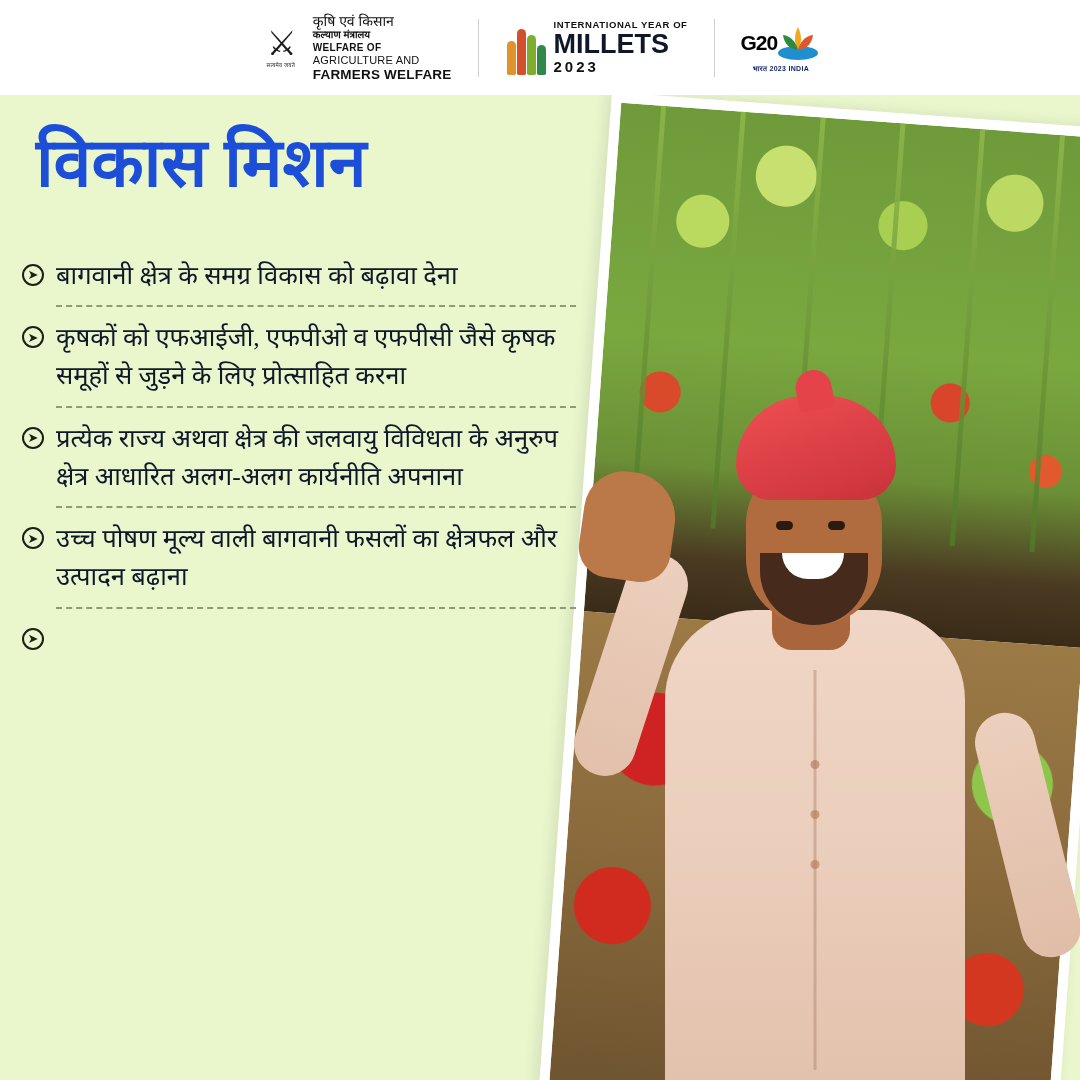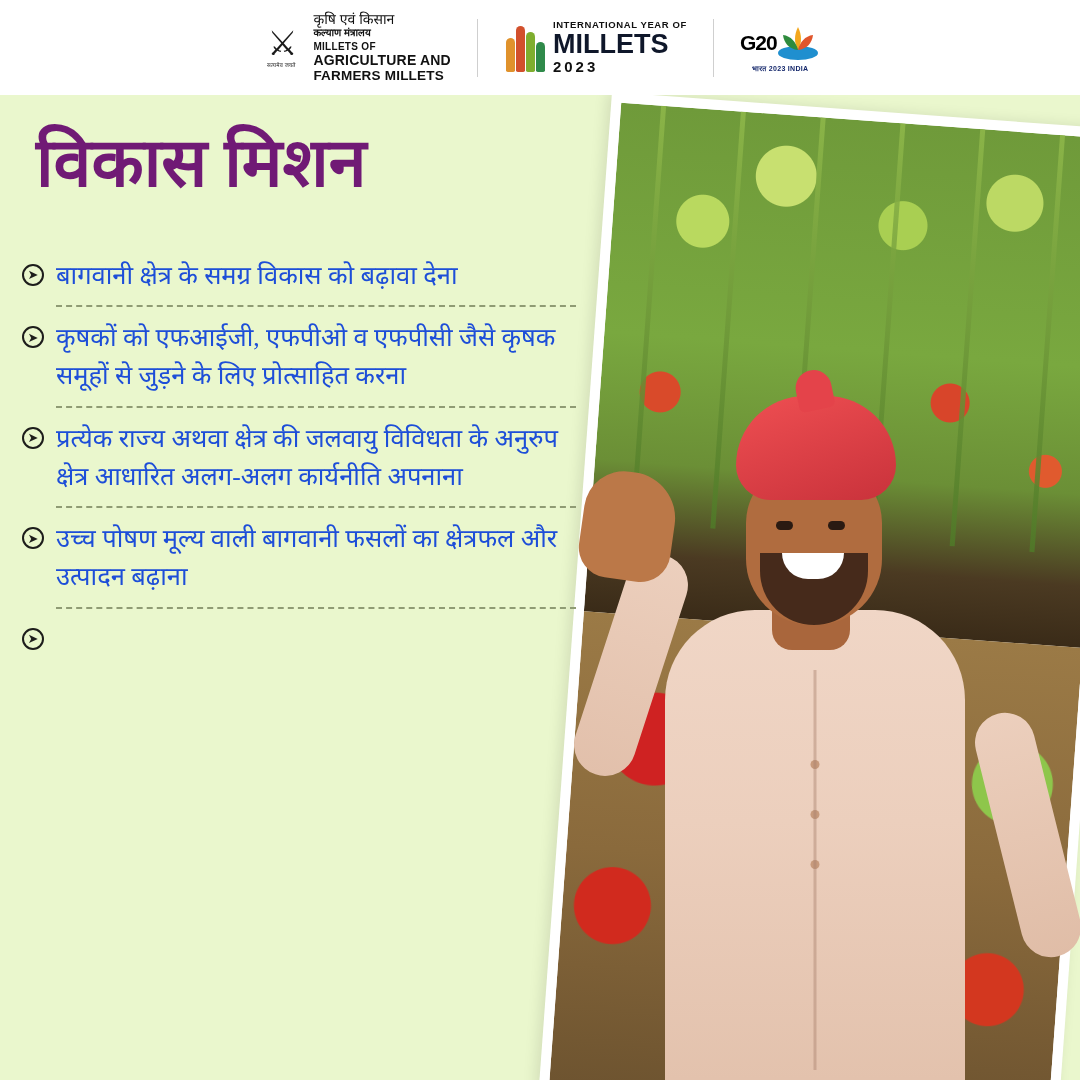--- a/index.html
+++ b/index.html
@@ -40,25 +40,25 @@
   .emblem .lion {
     font-size: 34px; line-height: 34px; letter-spacing: -2px;
   }
   .emblem .satya {
     font-size: 5.5px; letter-spacing: .2px; margin-top: 1px; white-space: nowrap;
   }
   .ministry-text { line-height: 1.15; color: #111; }
   .ministry-text .hi1 { font-size: 14px; font-weight: normal; }
   .ministry-text .hi2 { font-size: 10px; font-weight: bold; }
   .ministry-text .en1 { font-size: 10px; font-weight: bold; letter-spacing: .3px; margin-top: 2px;}
-  .ministry-text .en2 { font-size: 14px; font-weight: bold; letter-spacing: .2px; }
+  .ministry-text .en2 { font-size: 11px; font-weight: normal; letter-spacing: .2px; }
   .ministry-text .en3 { font-size: 13.5px; font-weight: bold; letter-spacing: .2px; }
 
   
-  .millets { display: flex; align-items: flex-start; gap: 9px; }
+  .millets { display: flex; align-items: flex-end; gap: 9px; }
   .millet-graphic { width: 40px; height: 52px; position: relative; }
   .millet-stalk {
     position: absolute; bottom: 0; width: 9px; border-radius: 5px 5px 2px 2px;
   }
   .millets-text { line-height: 1.05; }
   .millets-text .iy { font-size: 9.5px; font-weight: bold; letter-spacing: .6px; color: #111; }
   .millets-text .mi { font-size: 27px; font-weight: bold; letter-spacing: 0px; color: #0f172a; }
   .millets-text .yr { font-size: 15px; font-weight: bold; letter-spacing: 3px; color: #111; }
 
   
@@ -175,37 +175,37 @@
   .title {
     padding-left: 36px;
     font-family: "Liberation Serif", serif;
     font-weight: bold;
   }
   .title .l1 {
     display:block; color: #e52421; font-size: 76px; line-height: 1.02;
     letter-spacing: -1px;
   }
   .title .l2 {
-    display:block; color: #701a75; font-size: 68px; line-height: 1.1; margin-top: 6px;
+    display:block; color: #1d4ed8; font-size: 68px; line-height: 1.1; margin-top: 6px;
   }
 
   .points { margin-top: 56px; padding-left: 22px; width: 580px; }
   .point-row { display: flex; align-items: flex-start; gap: 12px; }
   .bullet {
     flex: 0 0 auto; margin-top: 7px;
     width: 22px; height: 22px; border-radius: 50%;
     border: 2px solid #1d1d1b;
     display:flex; align-items:center; justify-content:center;
     font-size: 13px; color:#1d1d1b; line-height: 1;
   }
   .point-text {
     font-family: "Liberation Serif", serif;
     font-size: 25.5px;
     line-height: 1.5;
-    color: #1d4ed8;
+    color: #0f172a;
   }
   .dash-sep {
     margin: 10px 0 12px 34px;
     width: 520px; height: 0;
     border-top: 2px dashed #8f9b74;
   }
 </style>
 </head>
 <body>
 
@@ -214,23 +214,23 @@
   <div class="header">
 
     <div class="hdr-block">
       <div class="emblem">
         <div class="lion">⚔</div>
         <div class="satya">सत्यमेव जयते</div>
       </div>
       <div class="ministry-text">
         <div class="hi1">कृषि एवं किसान</div>
         <div class="hi2">कल्याण मंत्रालय</div>
-        <div class="en1">MILLETS OF</div>
+        <div class="en1">WELFARE OF</div>
         <div class="en2">AGRICULTURE AND</div>
-        <div class="en3">FARMERS MILLETS</div>
+        <div class="en3">FARMERS WELFARE</div>
       </div>
     </div>
 
     <div class="hdr-divider"></div>
 
     <div class="millets">
       <div class="millet-graphic">
         <div class="millet-stalk" style="left:2px;  height:34px; background:#e0922c;"></div>
         <div class="millet-stalk" style="left:12px; height:46px; background:#d2502c;"></div>
         <div class="millet-stalk" style="left:22px; height:40px; background:#7fae2e;"></div>

